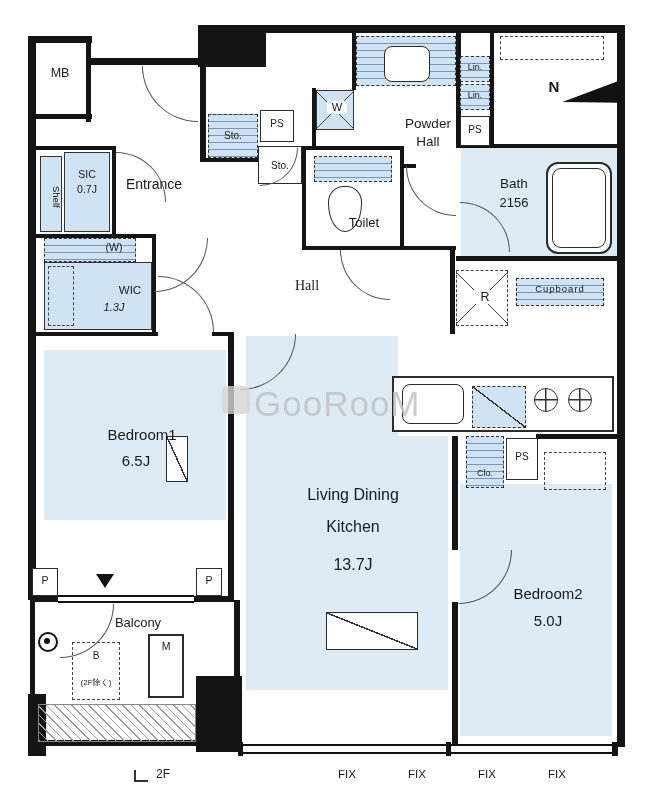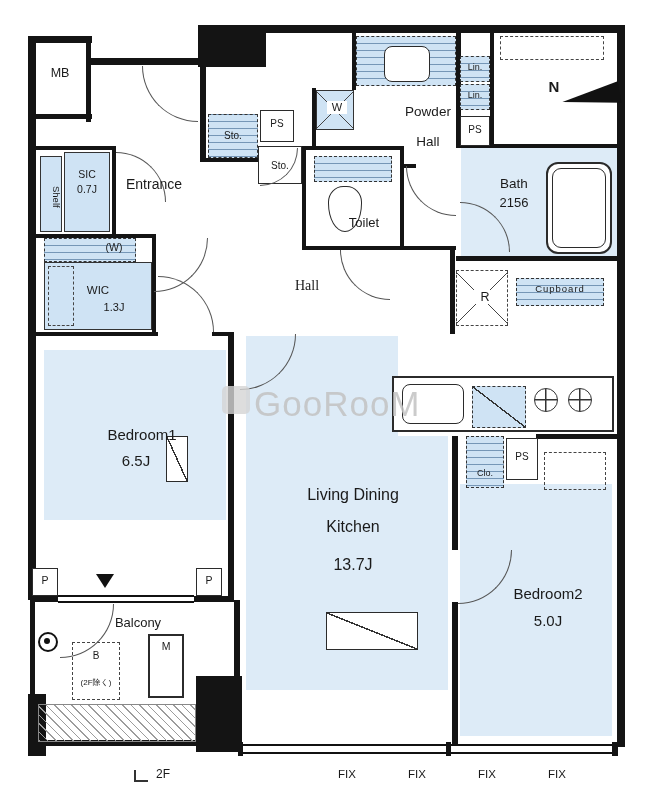--- a/index.html
+++ b/index.html
@@ -148,31 +148,31 @@
 
   <div class="lbl" style="left:40px;top:66px;width:40px;font-size:12.5px;">MB</div>
   <div class="lbl" style="left:62px;top:168px;width:50px;font-size:10.5px;">SIC</div>
   <div class="lbl" style="left:62px;top:183px;width:50px;font-size:10.5px;">0.7J</div>
   <div class="lbl" style="left:108px;top:176px;width:92px;font-size:14px;">Entrance</div>
   <div class="lbl" style="left:210px;top:130px;width:46px;font-size:10px;">Sto.</div>
   <div class="lbl" style="left:262px;top:118px;width:30px;font-size:10px;">PS</div>
   <div class="lbl" style="left:260px;top:160px;width:40px;font-size:10px;">Sto.</div>
   <div class="lbl chip" style="left:327px;top:101px;width:16px;font-size:11px;">W</div>
   <div class="lbl" style="left:94px;top:241px;width:40px;font-size:10.5px;">(W)</div>
-  <div class="lbl" style="left:388px;top:104px;width:80px;font-size:13.5px;">Powder</div>
+  <div class="lbl" style="left:388px;top:116px;width:80px;font-size:13.5px;">Powder</div>
   <div class="lbl" style="left:388px;top:134px;width:80px;font-size:13.5px;">Hall</div>
   <div class="lbl" style="left:462px;top:62px;width:26px;font-size:9px;">Lin.</div>
   <div class="lbl" style="left:462px;top:90px;width:26px;font-size:9px;">Lin.</div>
   <div class="lbl" style="left:462px;top:124px;width:26px;font-size:10px;">PS</div>
   <div class="lbl" style="left:486px;top:176px;width:56px;font-size:13.5px;">Bath</div>
   <div class="lbl" style="left:486px;top:196px;width:56px;font-size:13px;">2156</div>
   <div class="lbl" style="left:334px;top:216px;width:60px;font-size:13px;">Toilet</div>
   <div class="lbl" style="left:282px;top:278px;width:50px;font-size:14px;font-family:Liberation Serif, serif;">Hall</div>
-  <div class="lbl" style="left:70px;top:284px;width:56px;font-size:11.5px;">WIC</div>
-  <div class="lbl" style="left:86px;top:301px;width:56px;font-size:11px;">1.3J</div>
+  <div class="lbl" style="left:102px;top:284px;width:56px;font-size:11.5px;">WIC</div>
+  <div class="lbl" style="left:86px;top:301px;width:56px;font-size:11px;font-style:italic;">1.3J</div>
   <div class="lbl chip" style="left:474px;top:290px;width:18px;font-size:12.5px;">R</div>
   <div class="lbl" style="left:518px;top:284px;width:84px;font-size:9.5px;letter-spacing:1px;">Cupboard</div>
   <div class="lbl" style="left:84px;top:426px;width:116px;font-size:15px;">Bedroom1</div>
   <div class="lbl" style="left:86px;top:452px;width:100px;font-size:15px;">6.5J</div>
   <div class="lbl" style="left:280px;top:518px;width:146px;font-size:16px;">Kitchen</div>
   <div class="lbl" style="left:280px;top:486px;width:146px;font-size:16px;">Living Dining</div>
   <div class="lbl" style="left:280px;top:556px;width:146px;font-size:16px;">13.7J</div>
   <div class="lbl" style="left:490px;top:585px;width:116px;font-size:15px;">Bedroom2</div>
   <div class="lbl" style="left:488px;top:612px;width:120px;font-size:15px;">5.0J</div>
   <div class="lbl" style="left:466px;top:468px;width:38px;font-size:9px;">Clo.</div>

